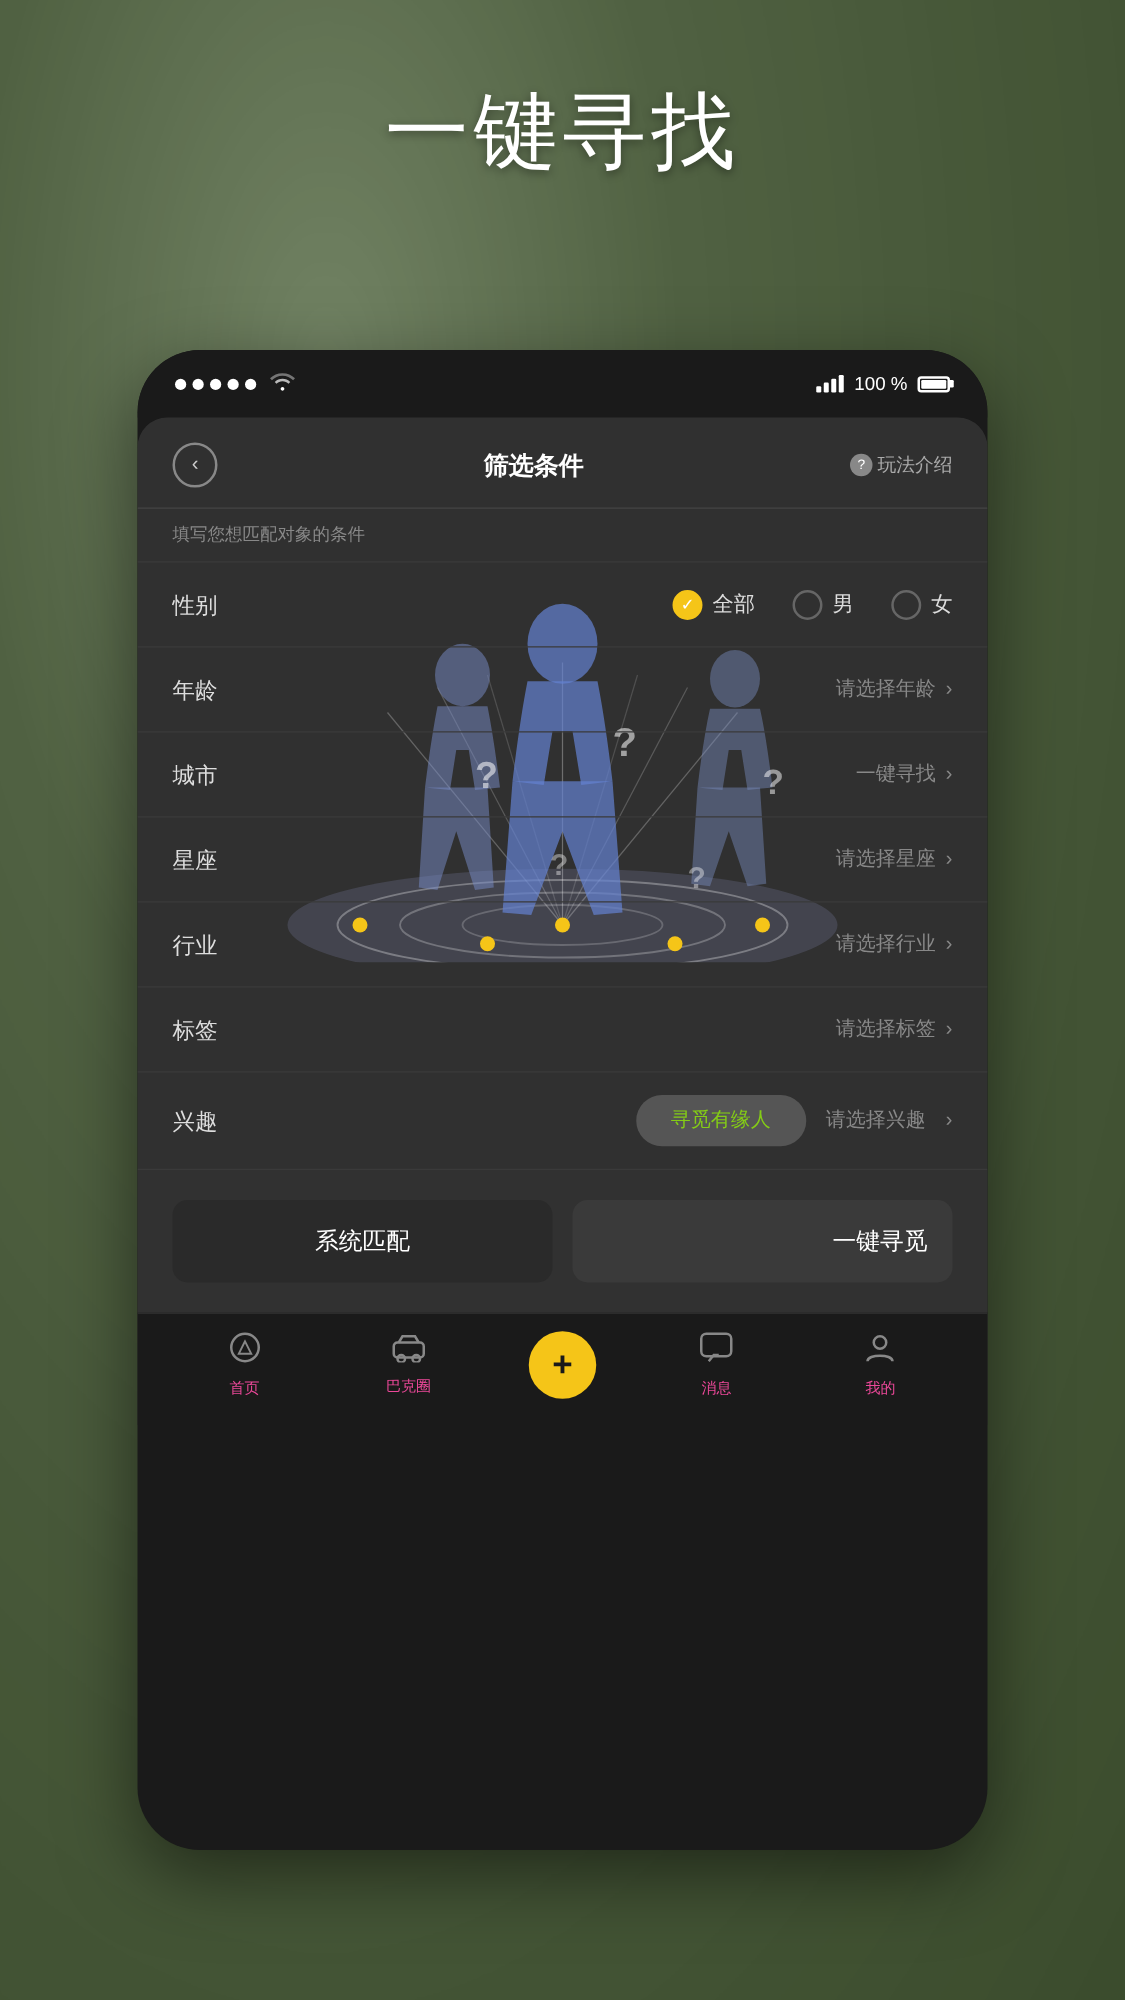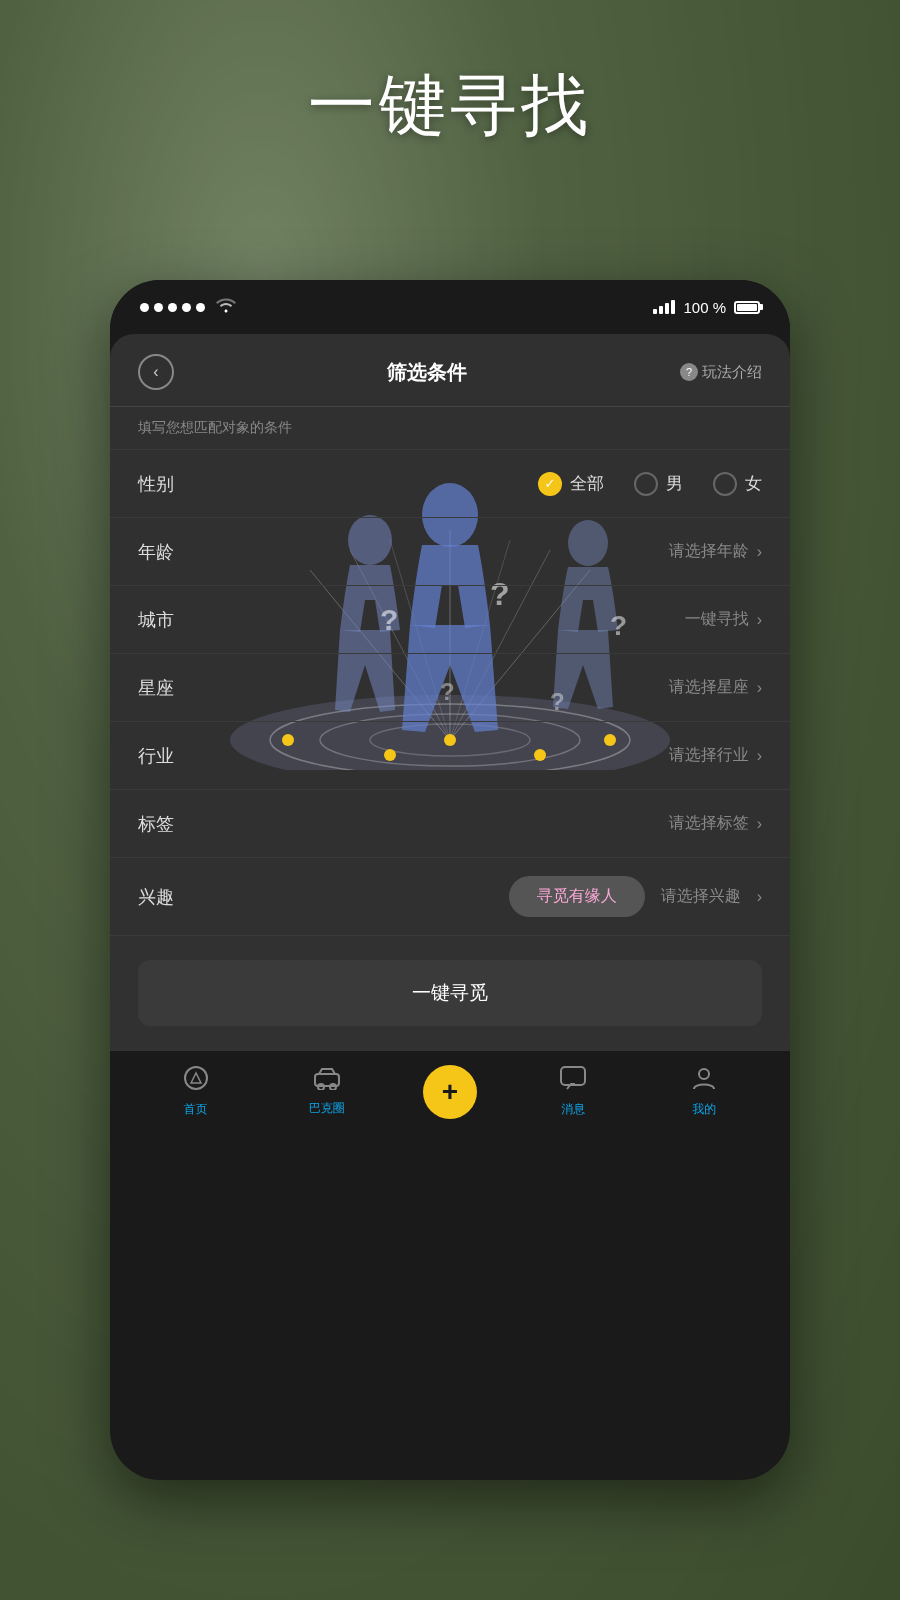--- a/index.html
+++ b/index.html
@@ -303,21 +303,21 @@
     .gender-text {
       color: #ddd;
       font-size: 17px;
     }
 
     
     .interest-btn {
       background: #555;
       border-radius: 24px;
       padding: 10px 28px;
-      color: #f9a8d4;
+      color: #84cc16;
       font-size: 16px;
       cursor: pointer;
     }
 
     
     .action-buttons {
       display: flex;
       gap: 16px;
       padding: 24px 28px;
       background: rgba(50,50,50,0.97);
@@ -335,21 +335,21 @@
     }
     .btn-search {
       flex: 1;
       background: #3a3a3a;
       color: white;
       border: none;
       border-radius: 12px;
       padding: 20px;
       font-size: 19px;
       cursor: pointer;
-      text-align: center;
+      text-align: right;
     }
 
     
     .bottom-nav {
       background: #1a1a1a;
       display: flex;
       align-items: center;
       justify-content: space-around;
       padding: 12px 20px 20px;
       border-top: 1px solid #333;
@@ -362,21 +362,21 @@
       gap: 4px;
       cursor: pointer;
       min-width: 70px;
     }
     .bottom-nav-icon {
       font-size: 24px;
       color: #888;
     }
     .bottom-nav-label {
       font-size: 12px;
-      color: #0ea5e9;
+      color: #ec4899;
     }
     .bottom-nav-add {
       width: 54px; height: 54px;
       background: #f5c518;
       border-radius: 50%;
       display: flex;
       align-items: center;
       justify-content: center;
       cursor: pointer;
     }
@@ -564,20 +564,21 @@
             <div class="interest-btn">寻觅有缘人</div>
             <span>请选择兴趣</span>
             <span class="chevron">›</span>
           </div>
         </div>
 
       </div>
     </div>
 
     <div class="action-buttons">
+      <button class="btn-system">系统匹配</button>
       <button class="btn-search">一键寻觅</button>
     </div>
 
     <div class="bottom-nav">
       <div class="bottom-nav-item">
         <span class="bottom-nav-icon">
           <svg width="26" height="26" viewBox="0 0 26 26" fill="none">
             <circle cx="13" cy="13" r="11" stroke="#888" stroke-width="2" fill="none"></circle>
             <polygon points="13,8 8,18 18,18" fill="none" stroke="#888" stroke-width="1.5"></polygon>
           </svg>

